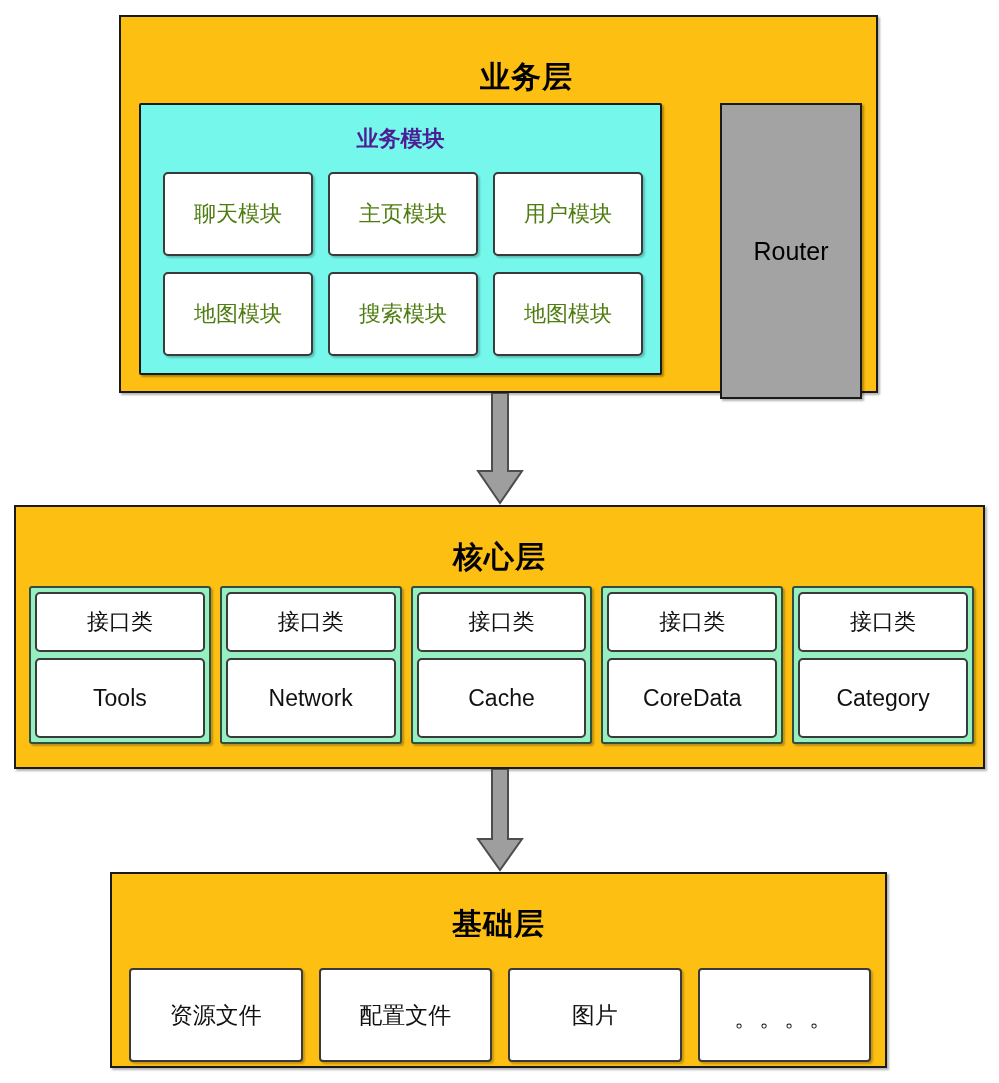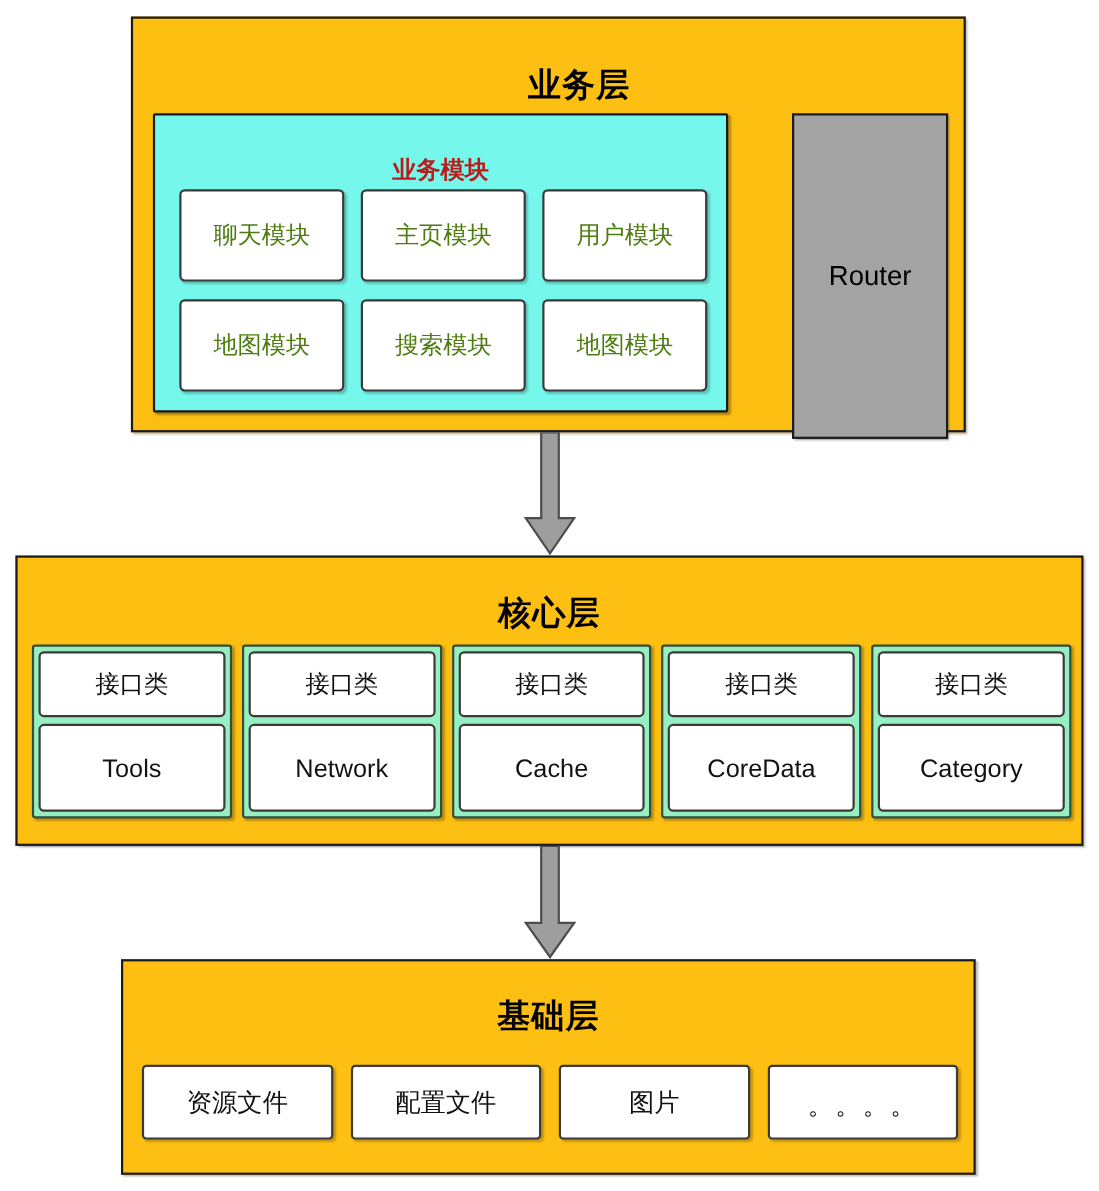--- a/index.html
+++ b/index.html
@@ -59,22 +59,21 @@
     border-radius: 2px;
   }
   #module-panel .panel-title {
     position: absolute;
     left: 0;
     top: 19px;
     width: 100%;
     text-align: center;
     font-weight: bold;
     font-size: 22px;
-    color: #b91c1c;
-    margin-top: 16px;
+    color: #4c1d95;
   }
   .module-grid {
     position: absolute;
     left: 22px;
     top: 67px;
     width: 480px;
     display: grid;
     grid-template-columns: repeat(3, 150px);
     grid-template-rows: repeat(2, 84px);
     column-gap: 15px;
@@ -174,21 +173,21 @@
   .foundation-grid {
     position: absolute;
     left: 17px;
     top: 94px;
     width: 742px;
     display: grid;
     grid-template-columns: repeat(4, 1fr);
     column-gap: 16px;
   }
   .found-box {
-    height: 68px;
+    height: 94px;
     background: #ffffff;
     border: 2px solid #3a3a3a;
     border-radius: 4px;
     box-sizing: border-box;
     display: flex;
     align-items: center;
     justify-content: center;
     font-size: 23px;
     color: #111;
     box-shadow: 2px 2px 2px rgba(0,0,0,0.22);

